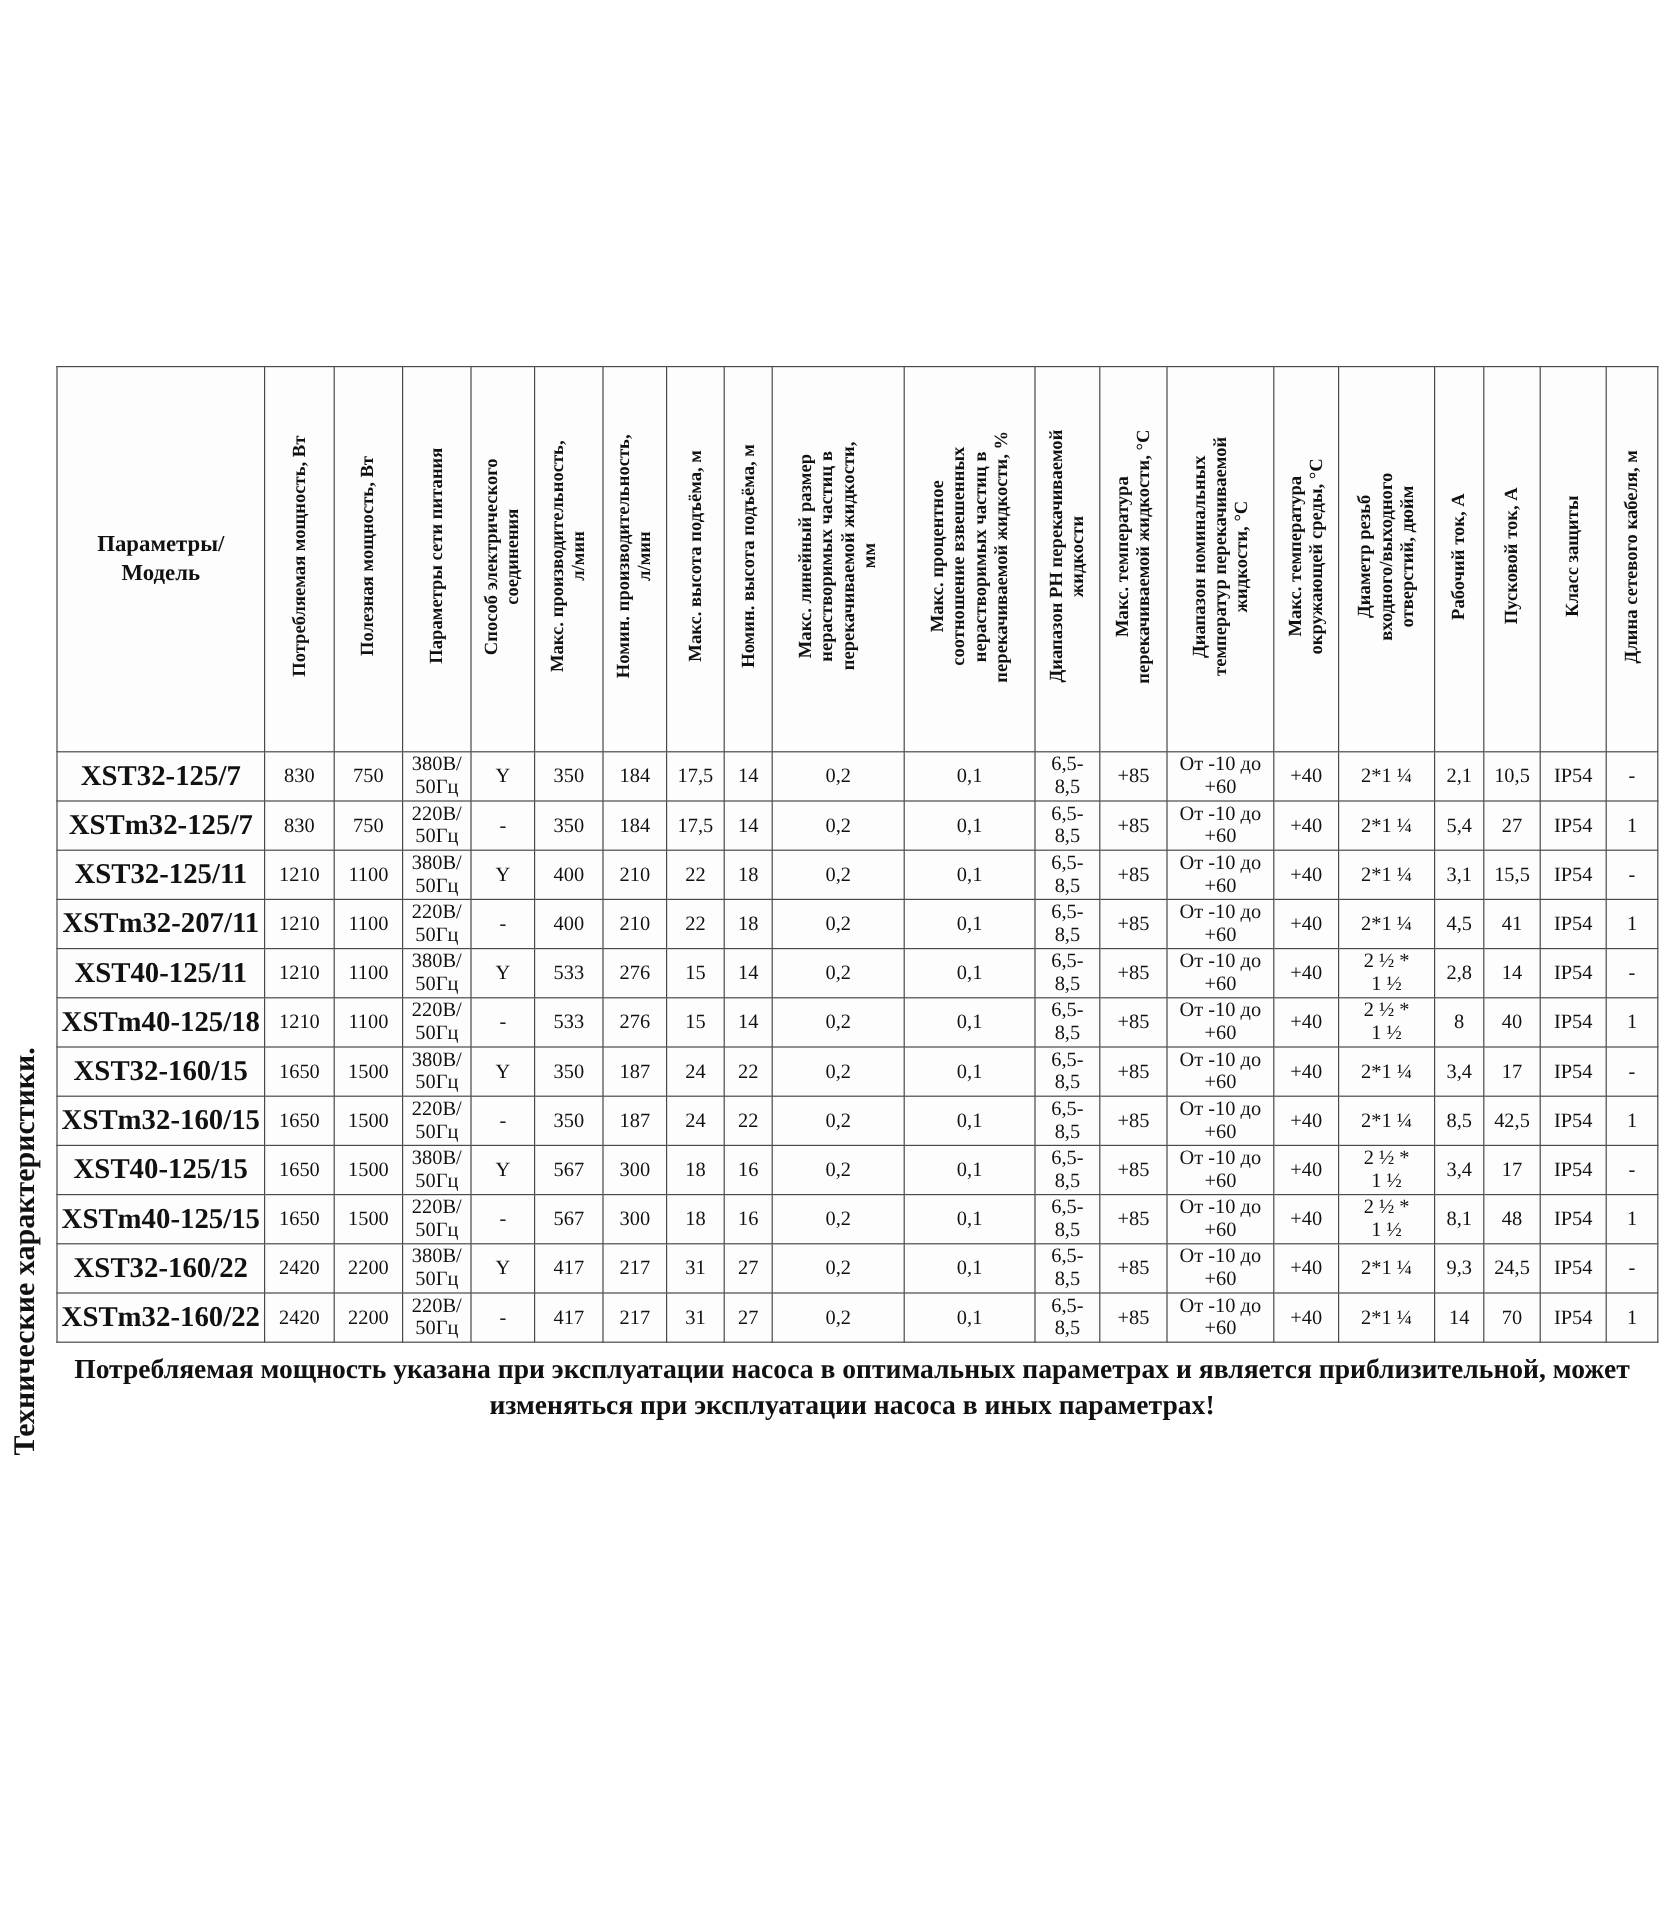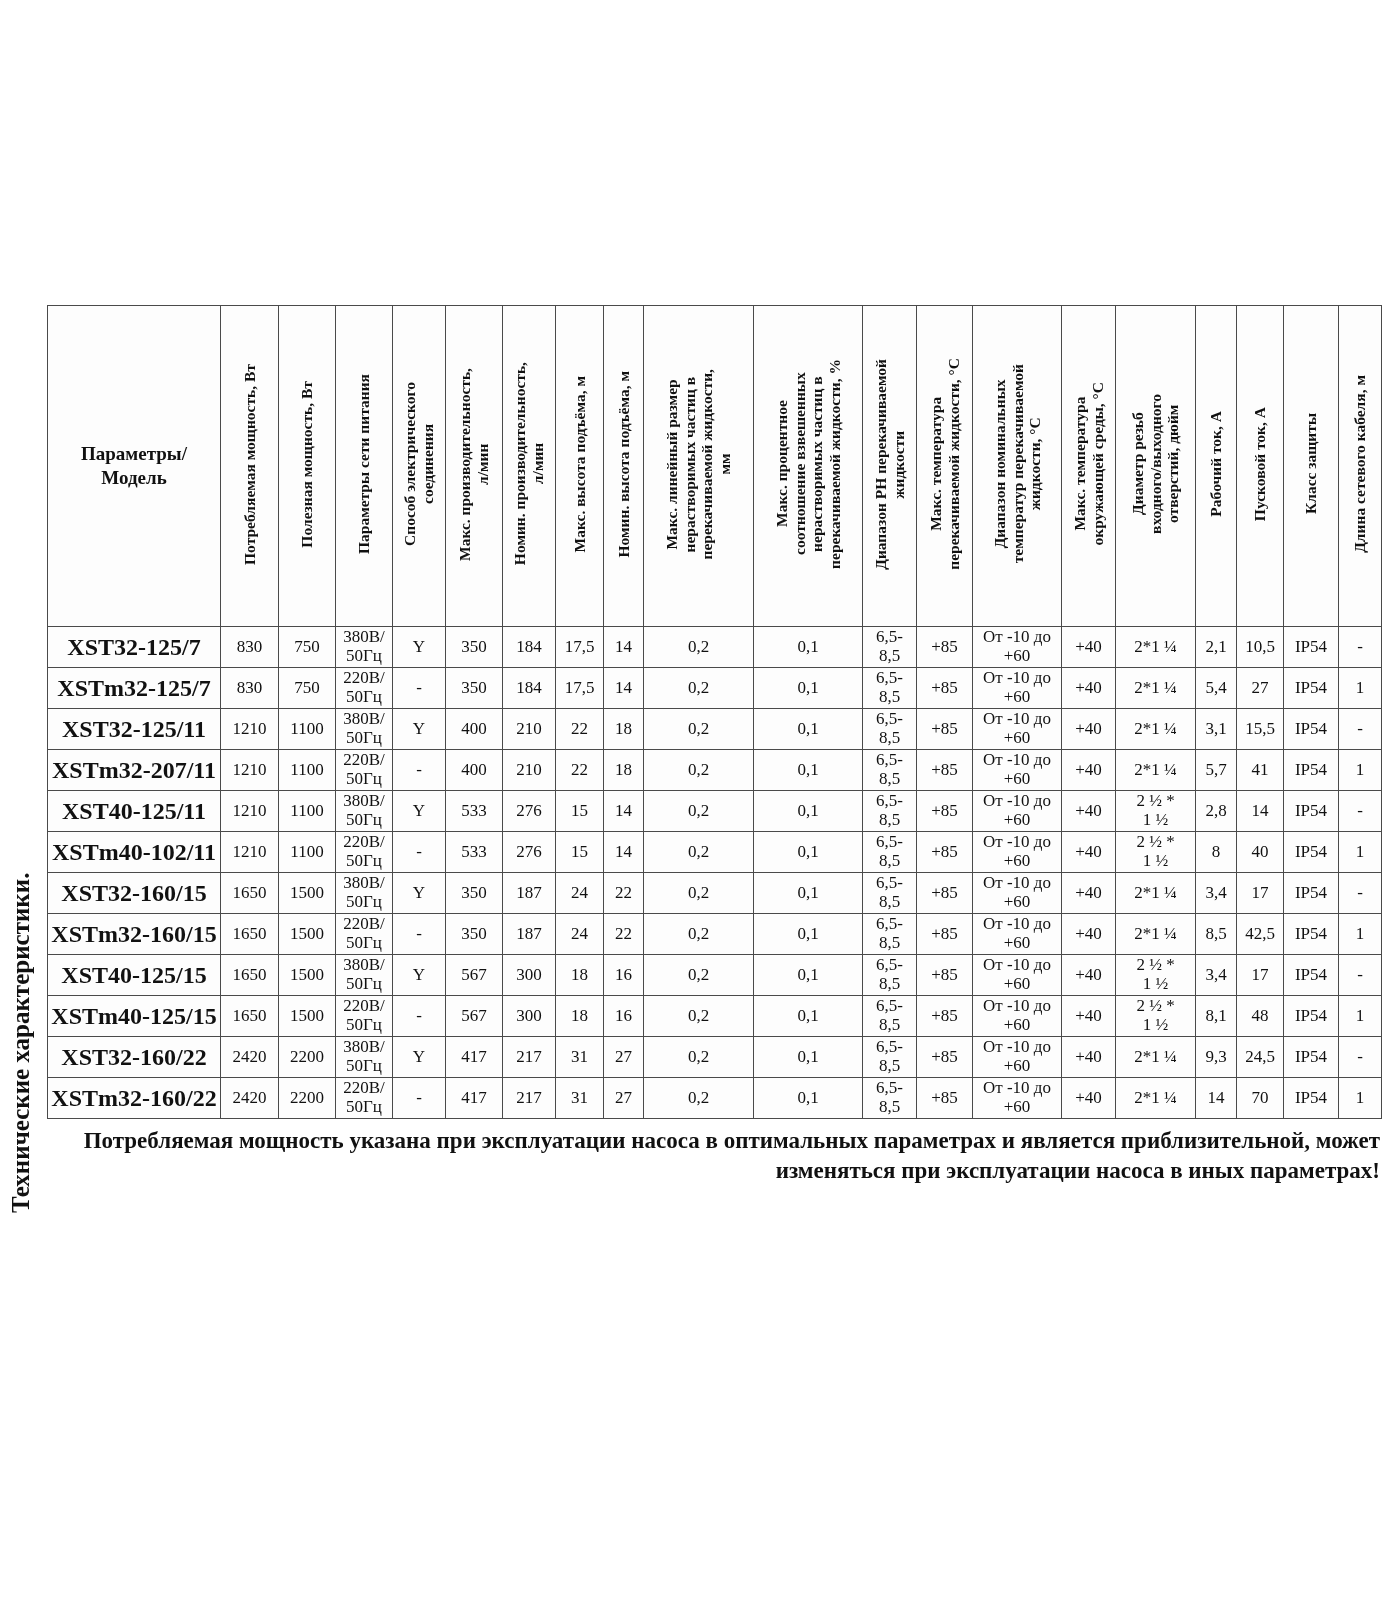--- a/index.html
+++ b/index.html
@@ -66,23 +66,23 @@
   }
   table.spec tbody td.model {
     font-size: 24px;
     font-weight: bold;
     white-space: nowrap;
   }
 
   
   .notes {
     position: absolute;
-    left: 16px; top: 1126px;
+    left: 28px; top: 1126px;
     width: 1364px;
-    text-align: right;
+    text-align: center;
     font-weight: bold;
     font-size: 23px;
     line-height: 1.3;
   }
   .notes p { margin: 0; }
 </style>
 </head>
 <body>
 
 <div class="sheet">
@@ -245,21 +245,21 @@
             <td>18</td>
             <td>0,2</td>
             <td>0,1</td>
             <td>6,5-
 8,5</td>
             <td>+85</td>
             <td>От -10 до
 +60</td>
             <td>+40</td>
             <td>2*1 ¼</td>
-            <td>5,7</td>
+            <td>4,5</td>
             <td>41</td>
             <td>IP54</td>
             <td>1</td>
           </tr>
           <tr>
             <td class="model">XST40-125/11</td>
             <td>1210</td>
             <td>1100</td>
             <td>380В/
 50Гц</td>
@@ -277,21 +277,21 @@
 +60</td>
             <td>+40</td>
             <td>2 ½ *
 1 ½</td>
             <td>2,8</td>
             <td>14</td>
             <td>IP54</td>
             <td>-</td>
           </tr>
           <tr>
-            <td class="model">XSTm40-102/11</td>
+            <td class="model">XSTm40-125/18</td>
             <td>1210</td>
             <td>1100</td>
             <td>220В/
 50Гц</td>
             <td>-</td>
             <td>533</td>
             <td>276</td>
             <td>15</td>
             <td>14</td>
             <td>0,2</td>

